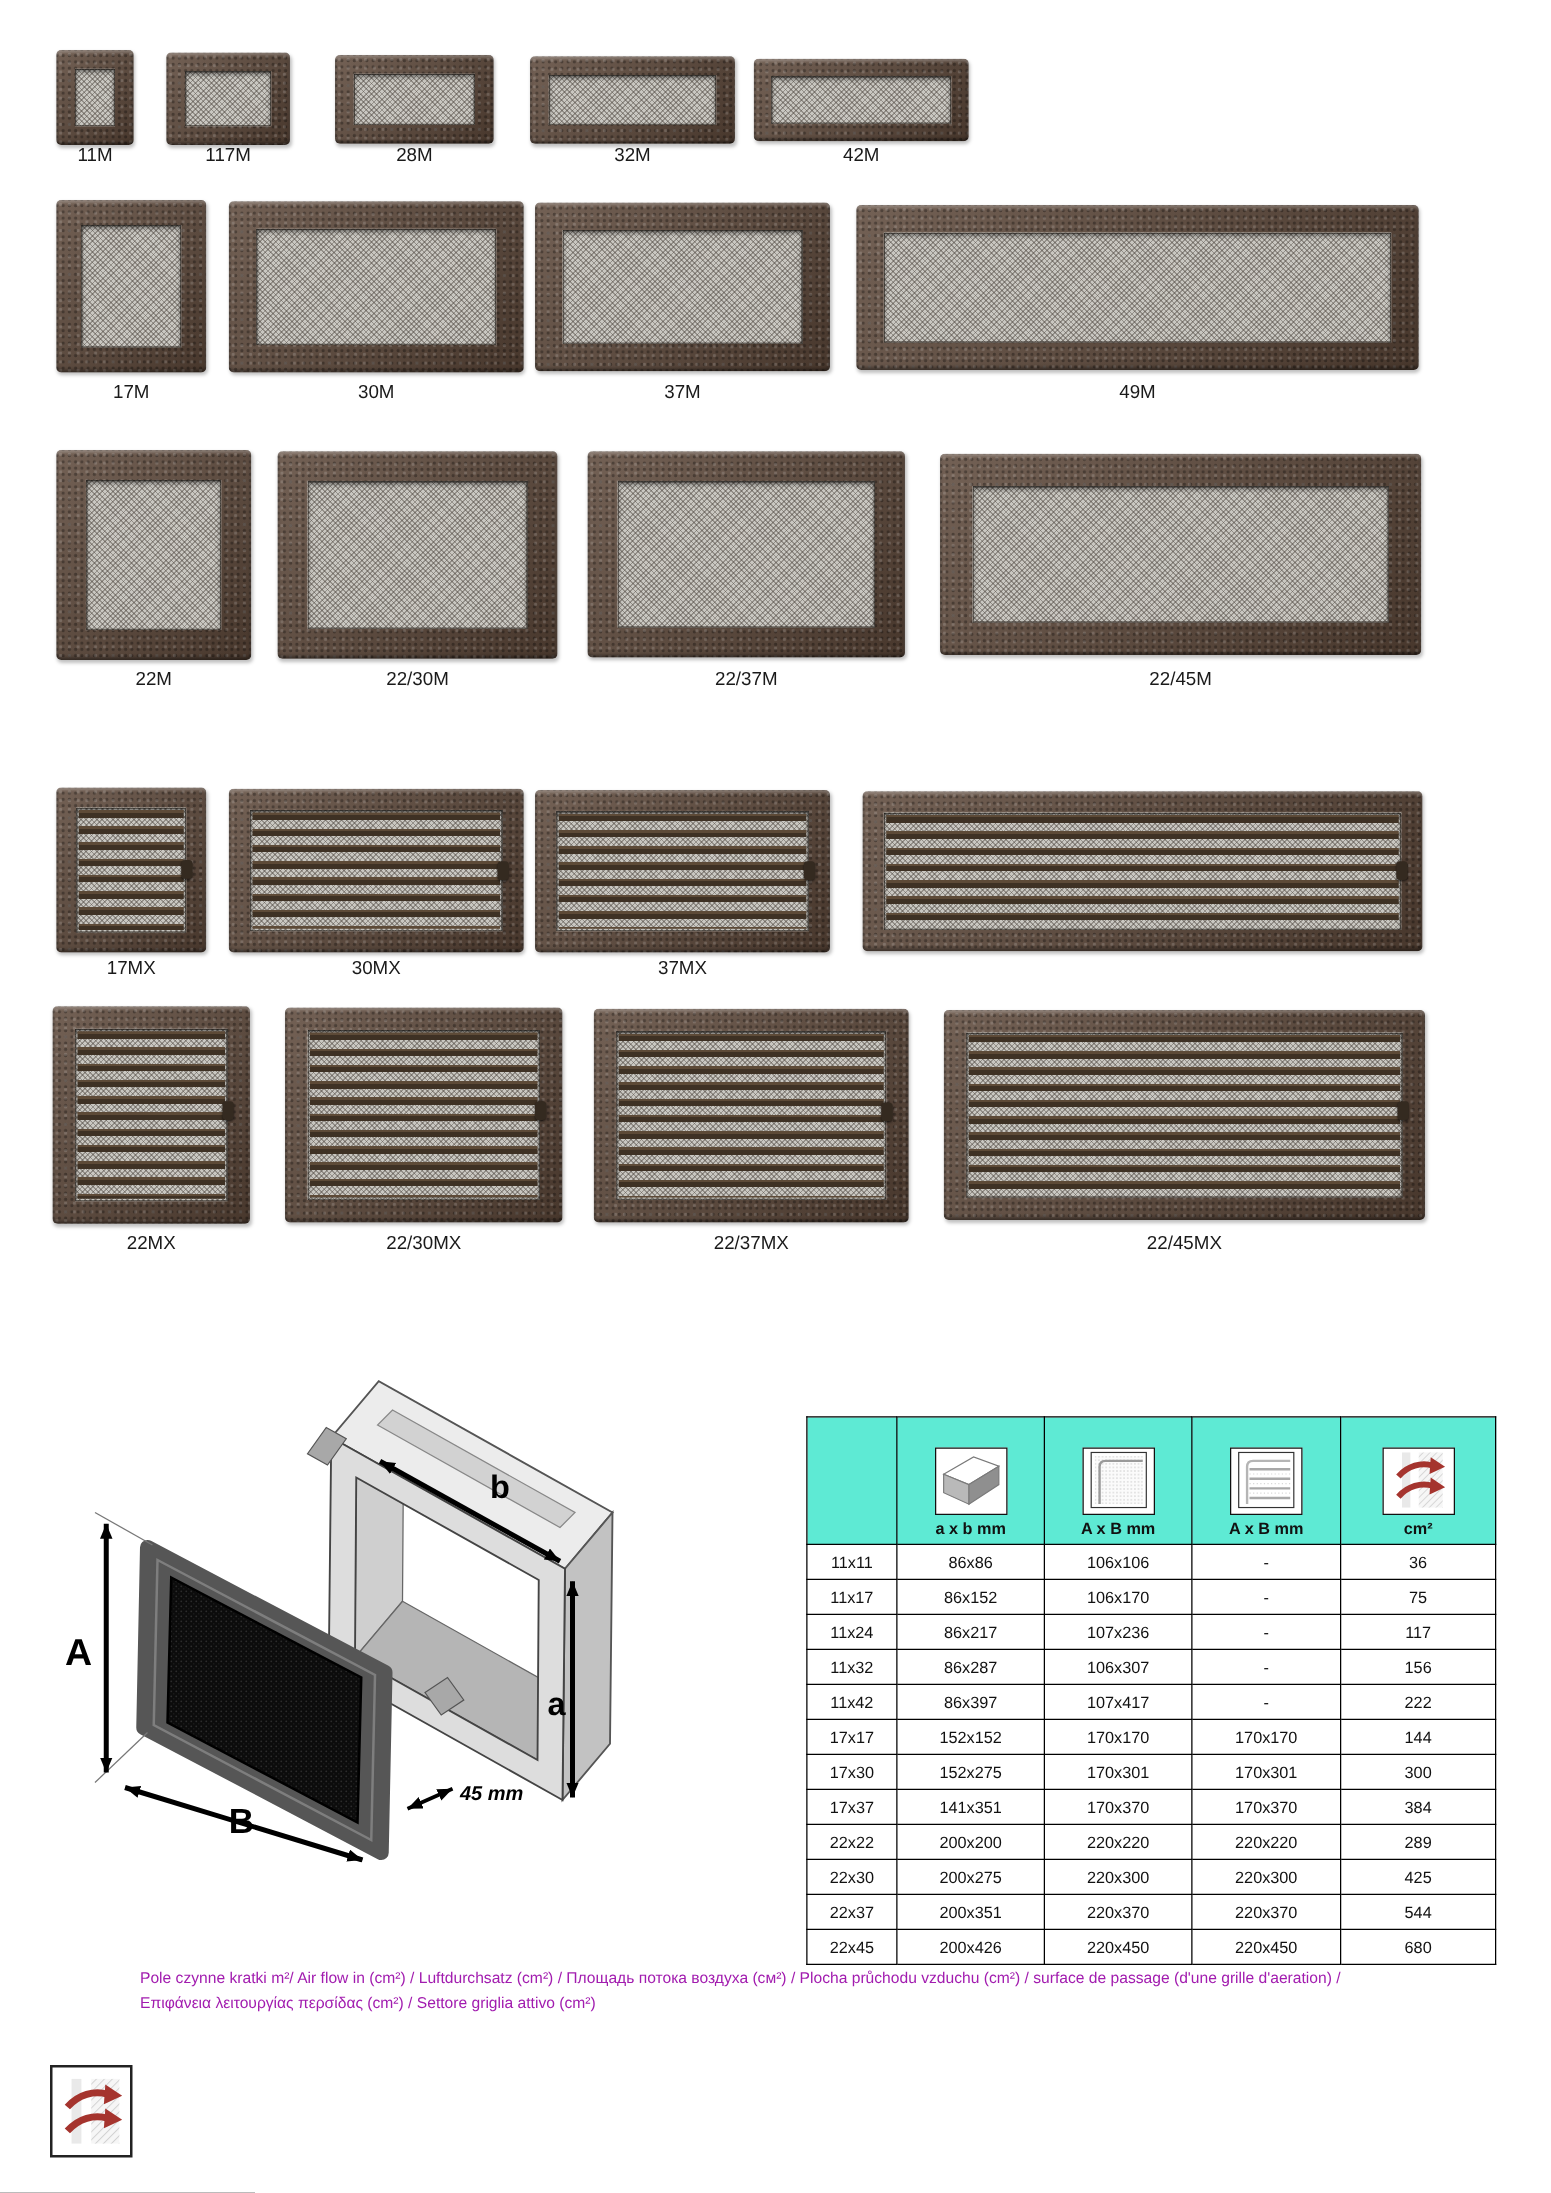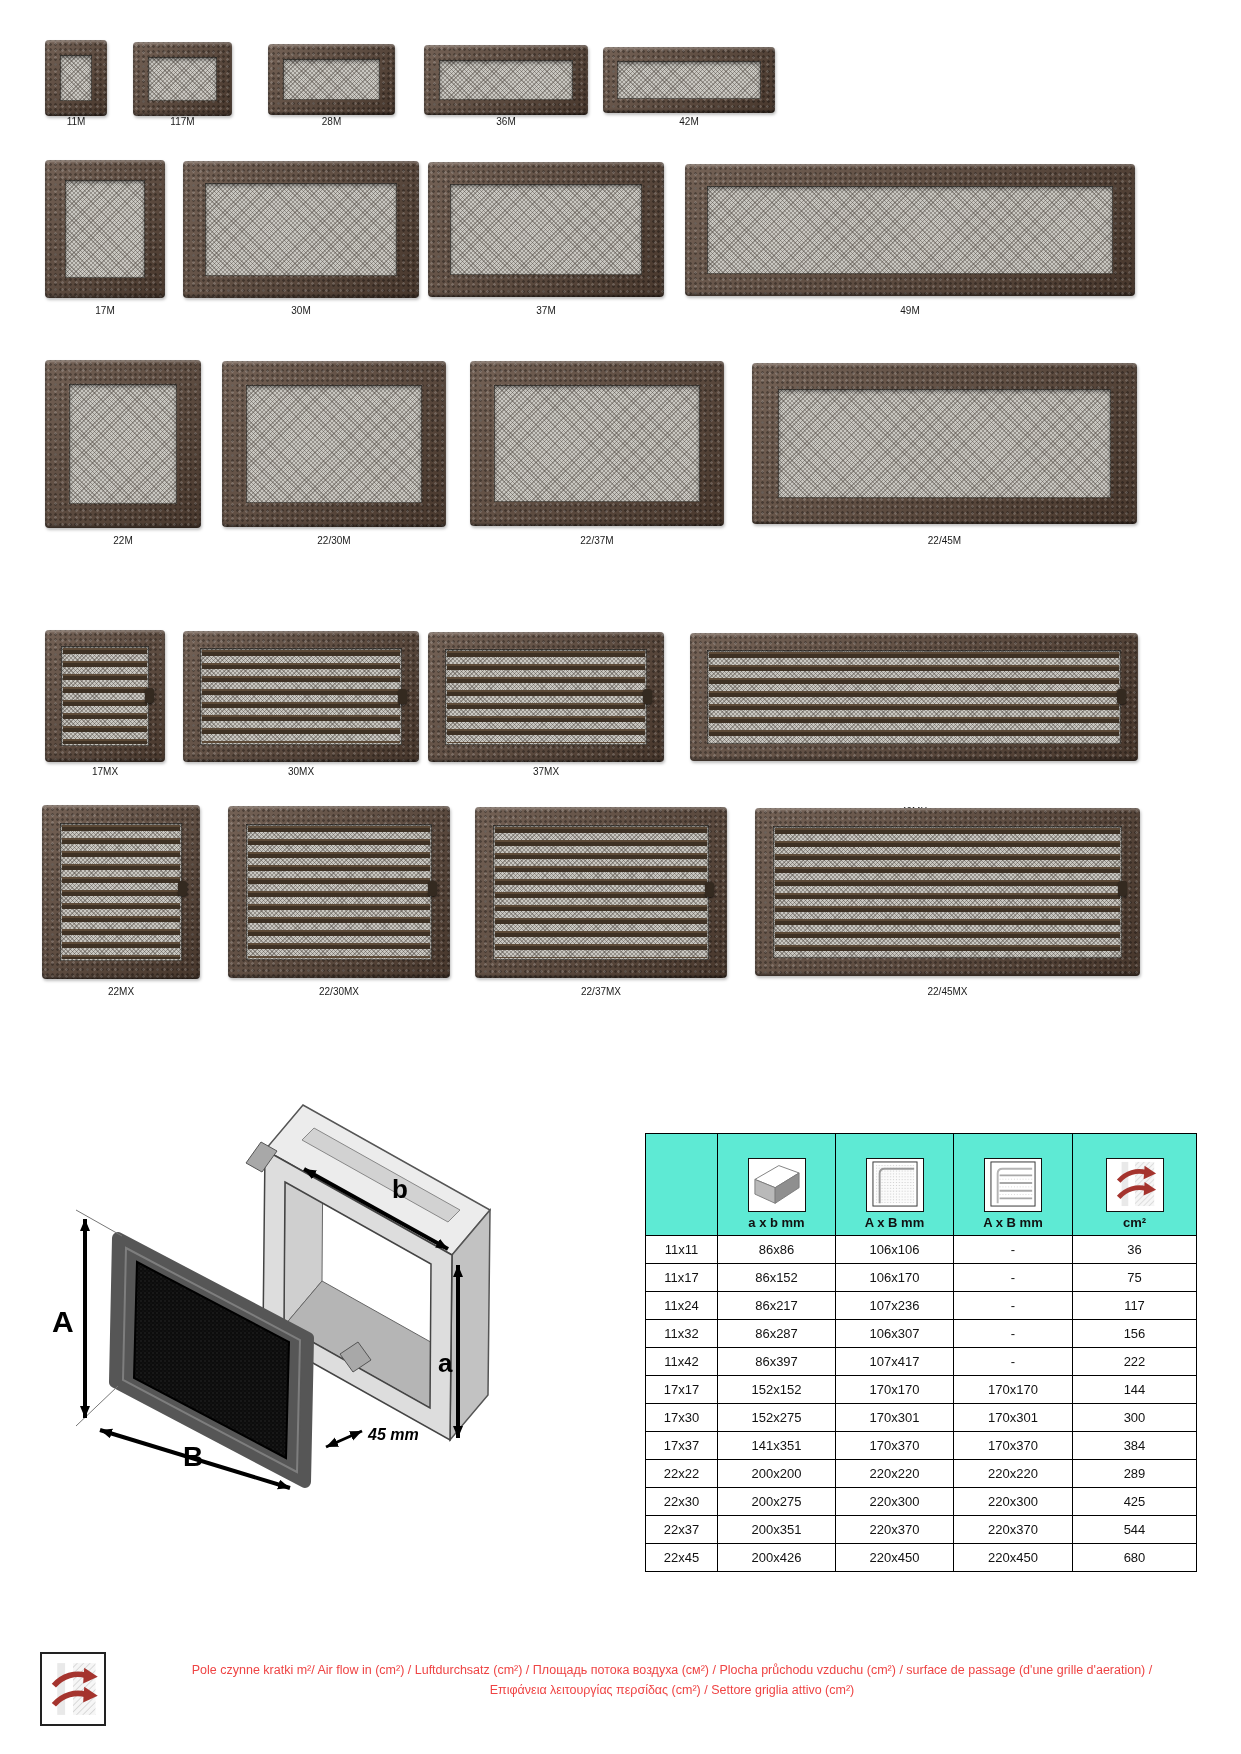--- a/index.html
+++ b/index.html
@@ -19,37 +19,37 @@
   .mesh{position:relative;width:100%;height:100%;
     background-color:#c9c7c1;
     background-image:
       repeating-linear-gradient(45deg, rgba(70,62,55,.40) 0 1px, transparent 1px 3px),
       repeating-linear-gradient(135deg, rgba(70,62,55,.40) 0 1px, transparent 1px 3px);
     box-shadow:inset 0 2px 4px rgba(0,0,0,.55), inset 0 0 0 1px rgba(35,27,20,.55);}
   .louvers{position:absolute;inset:2px;
     background:repeating-linear-gradient(180deg,#5d4a37 0 2px,#3e3124 2px 6px,rgba(0,0,0,0) 6px 13px);}
   .knob{position:absolute;right:-5px;top:42%;width:9px;height:15px;background:#342a20;
     border-radius:3px;box-shadow:0 1px 2px rgba(0,0,0,.6);}
-  .plabel{position:absolute;text-align:center;font-size:10px;color:#1a1a1a;}
+  .plabel{position:absolute;text-align:center;font-size:15px;color:#1a1a1a;}
 
   
   table.spec{position:absolute;left:645px;top:1133px;border-collapse:collapse;table-layout:fixed;
     font-size:13px;color:#111;}
   table.spec td,table.spec th{border:1px solid #000;text-align:center;vertical-align:middle;
     background:#fff;padding:0;font-weight:normal;}
   table.spec tr.hdr th{background:#5eead4;height:96px;vertical-align:bottom;padding-bottom:5px;}
   table.spec tr.data td{height:27px;}
   .hlabel{display:block;font-weight:bold;font-size:13px;margin-top:3px;}
   .hicon{display:block;margin:0 auto;width:56px;height:52px;background:#fff;border:1px solid #111;}
   .hicon svg{display:block;margin:2px auto 0;}
 
   
   .footer-icon-box{position:absolute;left:40px;top:1652px;width:62px;height:70px;border:2px solid #222;
     background:#fff;display:flex;align-items:center;justify-content:center;}
-  .footer-text{position:absolute;left:112px;top:1660px;width:1120px;font-size:12.5px;line-height:1.6;color:#ef4444;text-align:center;}
+  .footer-text{position:absolute;left:112px;top:1572px;width:1120px;font-size:12.5px;line-height:1.6;color:#a21caf;}
 
   
   svg.diagram{position:absolute;left:40px;top:1020px;}
   .dimtxt{font-family:"Liberation Sans","DejaVu Sans",sans-serif;font-weight:bold;fill:#000;}
 </style>
 </head>
 <body>
 
 <svg width="0" height="0" style="position:absolute" aria-hidden="true">
   <defs>
@@ -94,21 +94,21 @@
   <div class="plabel" style="left:133px;top:116px;width:99px">117M</div>
 
   <div class="product" style="left:268px;top:44px;width:127px;height:71px;padding:15px">
       <div class="mesh"></div>
     </div>
   <div class="plabel" style="left:268px;top:116px;width:127px">28M</div>
 
   <div class="product" style="left:424px;top:45px;width:164px;height:70px;padding:15px">
       <div class="mesh"></div>
     </div>
-  <div class="plabel" style="left:424px;top:116px;width:164px">36M</div>
+  <div class="plabel" style="left:424px;top:116px;width:164px">32M</div>
 
   <div class="product" style="left:603px;top:47px;width:172px;height:66px;padding:14px">
       <div class="mesh"></div>
     </div>
   <div class="plabel" style="left:603px;top:116px;width:172px">42M</div>
 
   <div class="product" style="left:45px;top:160px;width:120px;height:138px;padding:20px">
       <div class="mesh"></div>
     </div>
   <div class="plabel" style="left:45px;top:305px;width:120px">17M</div>

